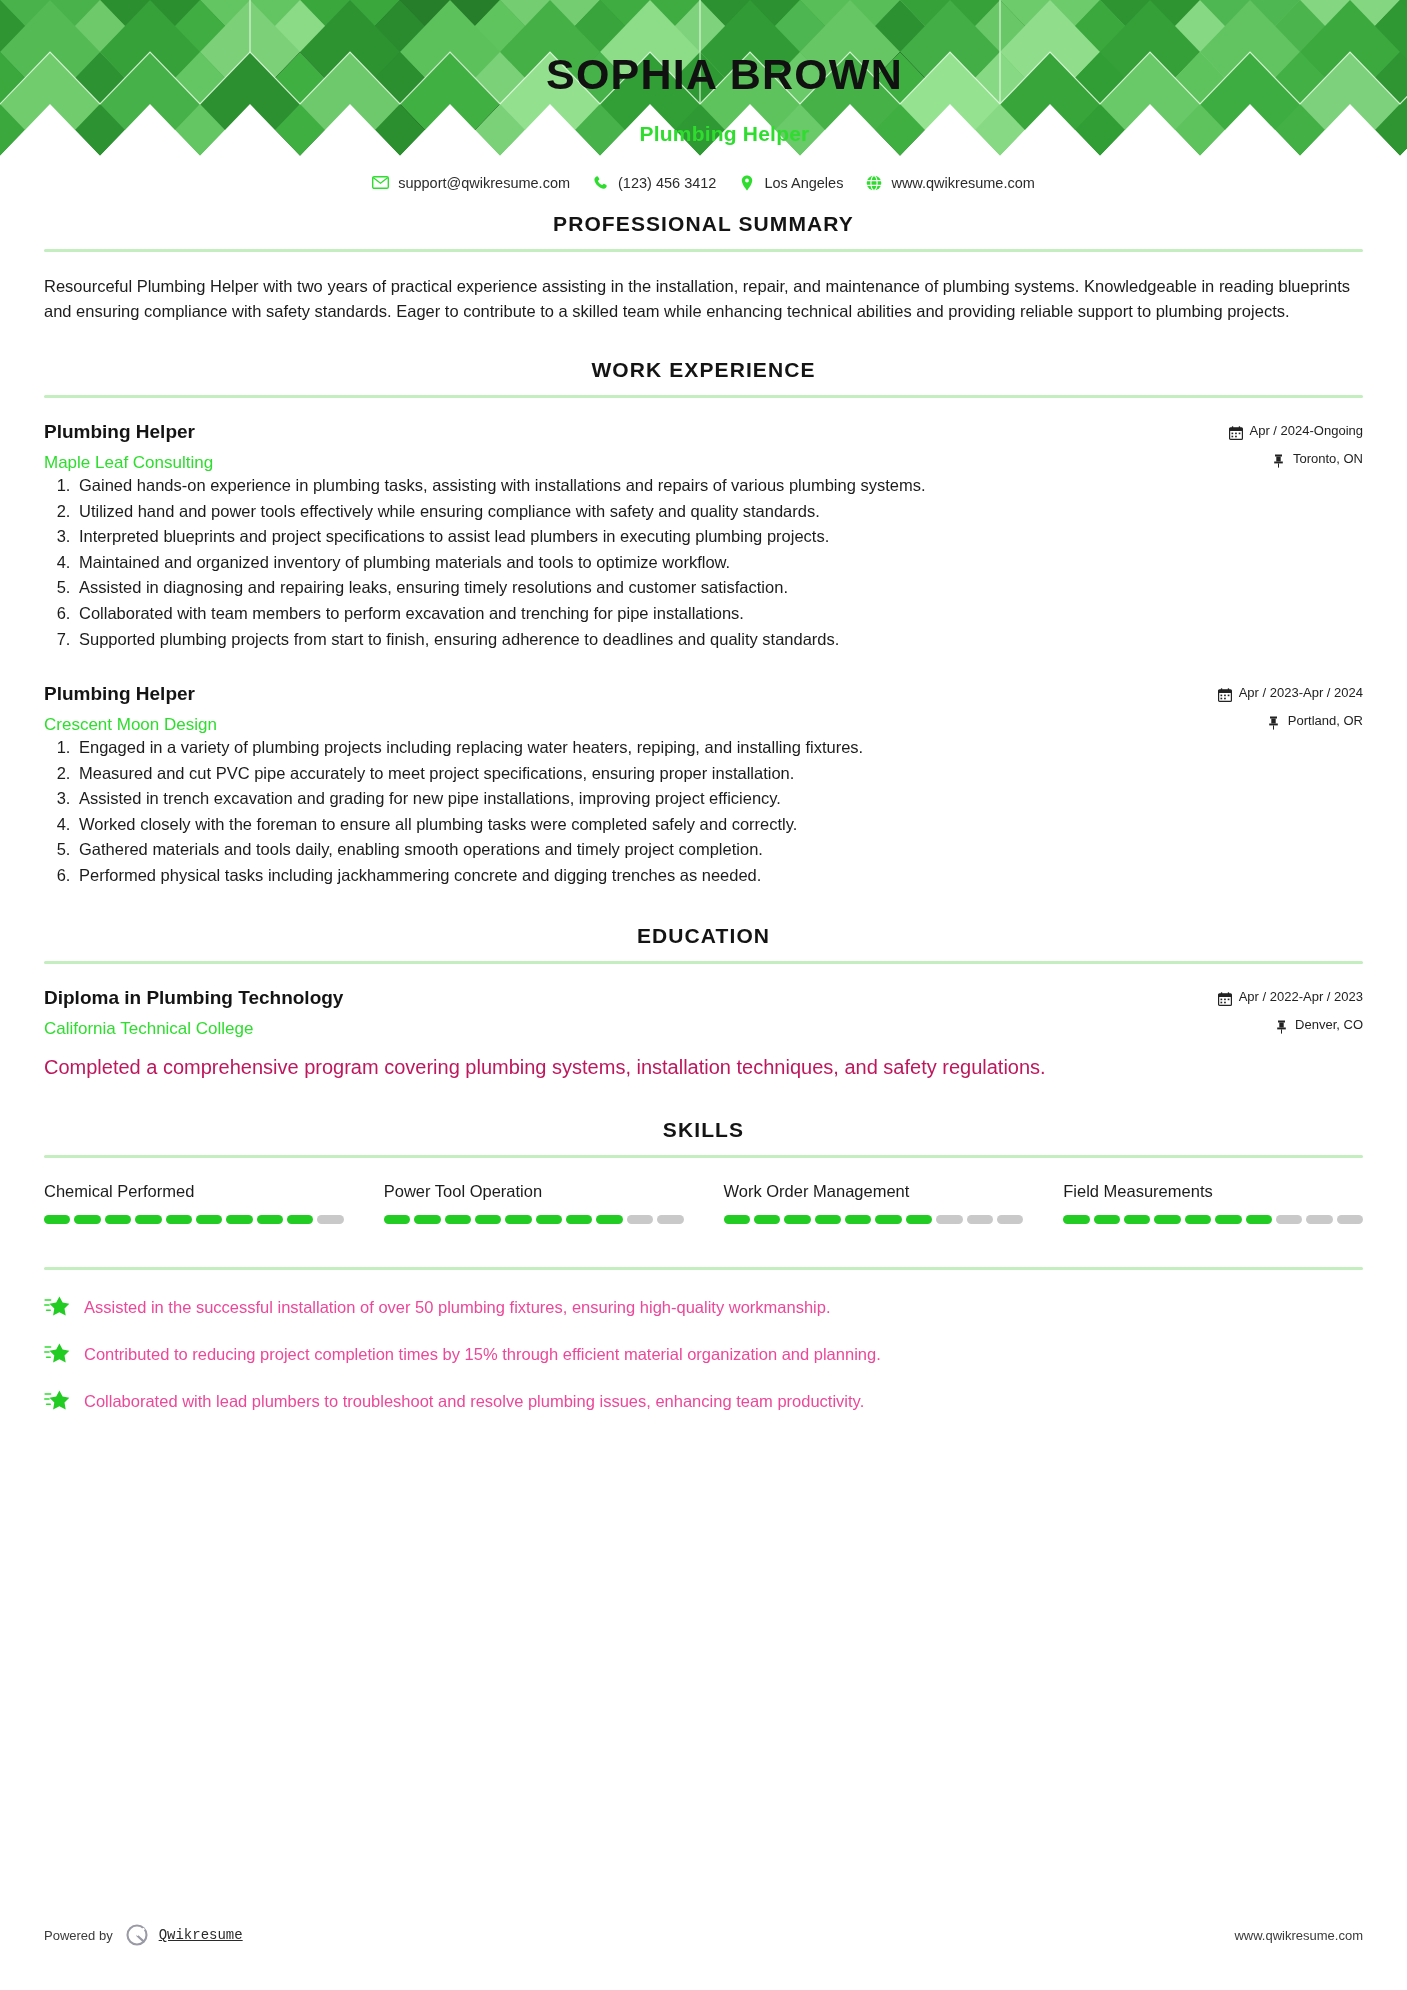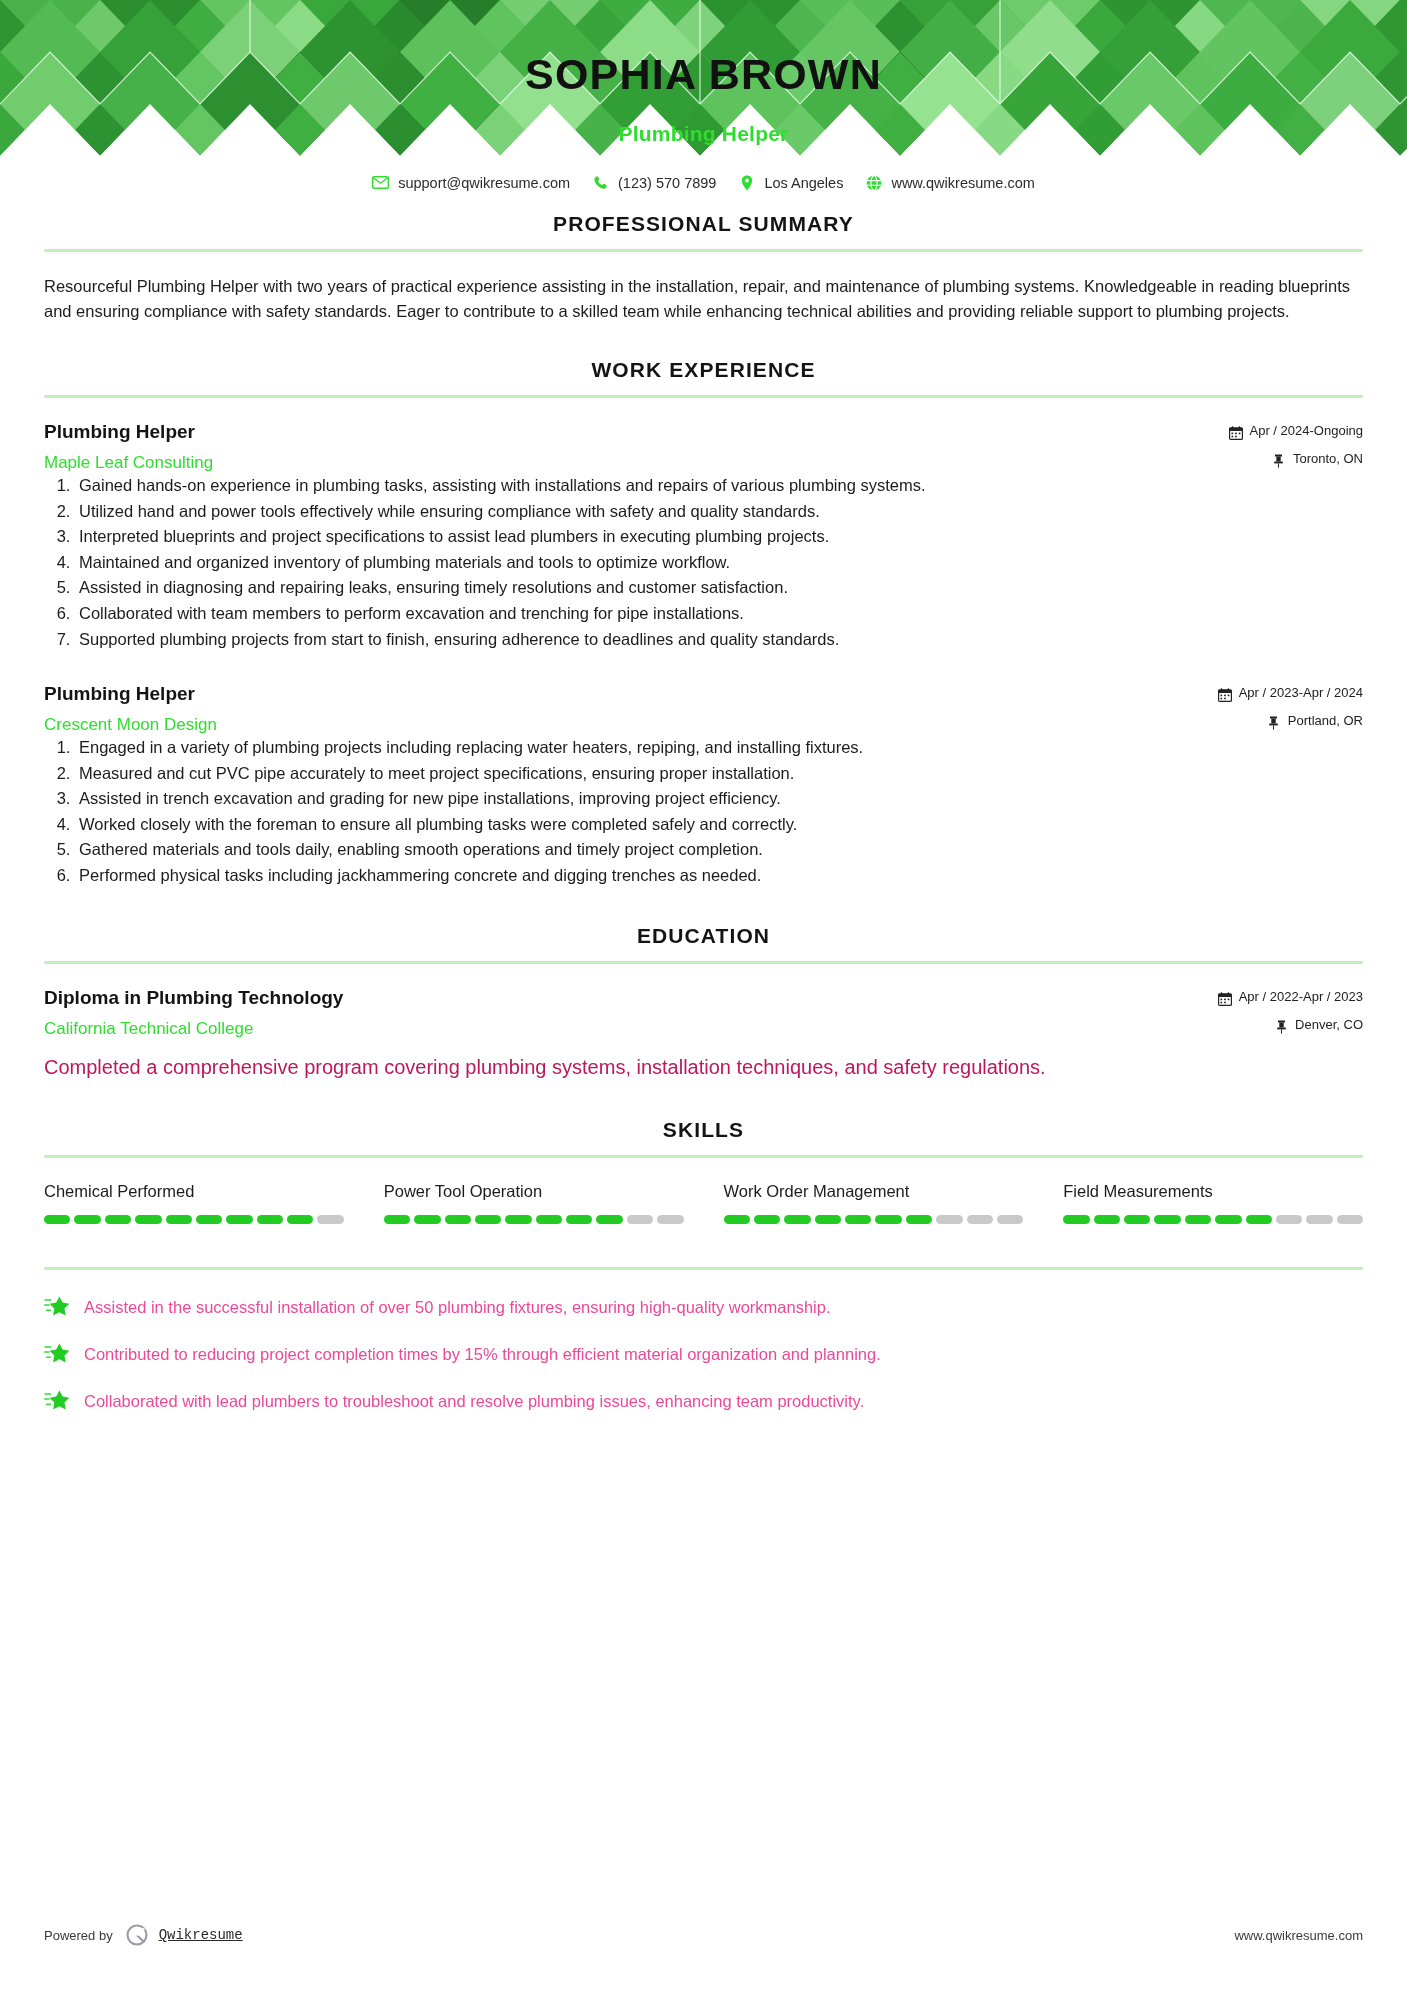--- a/index.html
+++ b/index.html
@@ -31,20 +31,21 @@
     width: 1407px;
     height: 178px;
   }
   .header-text {
     position: absolute;
     top: 0; left: 0;
     width: 1229px;
     height: 178px;
     z-index: 5;
     pointer-events: none;
+    padding-left: 21px;
   }
   .name {
     position: absolute;
     top: 50px;
     width: 1407px;
     text-align: center;
     font-size: 43px;
     font-weight: bold;
     letter-spacing: 1.2px;
     color: #111111;
@@ -403,21 +404,21 @@
       </span>
       <span class="ci-text">support@qwikresume.com</span>
     </div>
 
     <div class="contact-item">
       <span class="ci-icon">
         <svg width="15" height="15" viewBox="0 0 15 15" xmlns="http://www.w3.org/2000/svg">
           <path d="M4.4 1.2 C3.3 1.2 1.4 2.6 1.4 4.3 c0 4.4 5.1 9.4 9.4 9.4 1.7 0 3-1.9 3-3 0-.5-2.5-2-3-2-.6 0-1.2 1.4-1.8 1.4-1 0-4-3-4-4 0-.6 1.4-1.2 1.4-1.8 0-.5-1.5-3.1-2-3.1z" fill="#2fdd2f"></path>
         </svg>
       </span>
-      <span class="ci-text">(123) 570 7899</span>
+      <span class="ci-text">(123) 456 3412</span>
     </div>
 
     <div class="contact-item">
       <span class="ci-icon">
         <svg width="12" height="16" viewBox="0 0 12 16" xmlns="http://www.w3.org/2000/svg">
           <path d="M6 0.4 C3 0.4 0.8 2.6 0.8 5.6 C0.8 9.5 6 15.6 6 15.6 S11.2 9.5 11.2 5.6 C11.2 2.6 9 0.4 6 0.4 z" fill="#2fdd2f"></path>
           <circle cx="6" cy="5.5" r="1.9" fill="#ffffff"></circle>
         </svg>
       </span>
       <span class="ci-text">Los Angeles</span>

